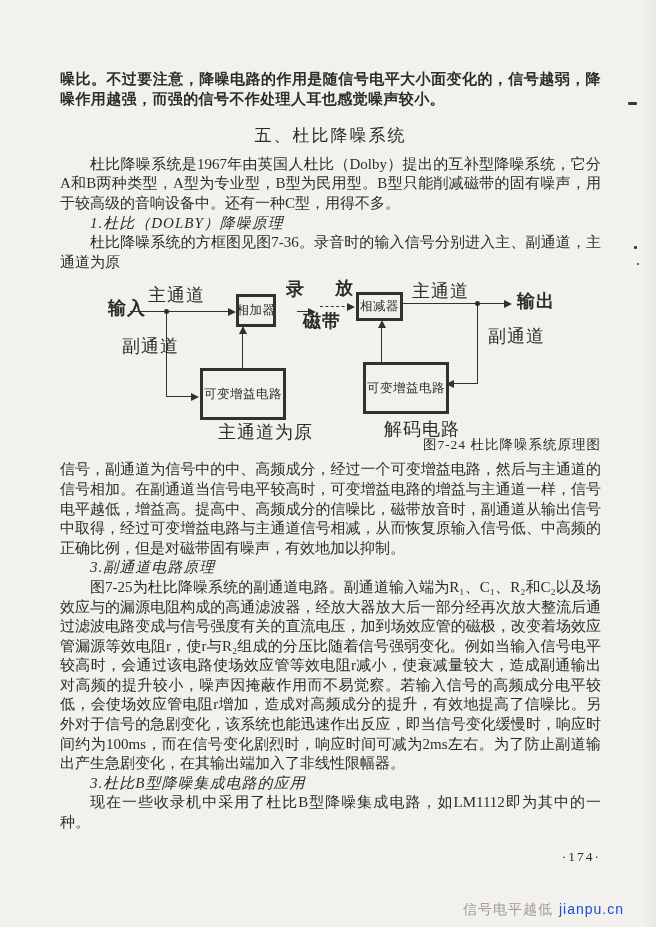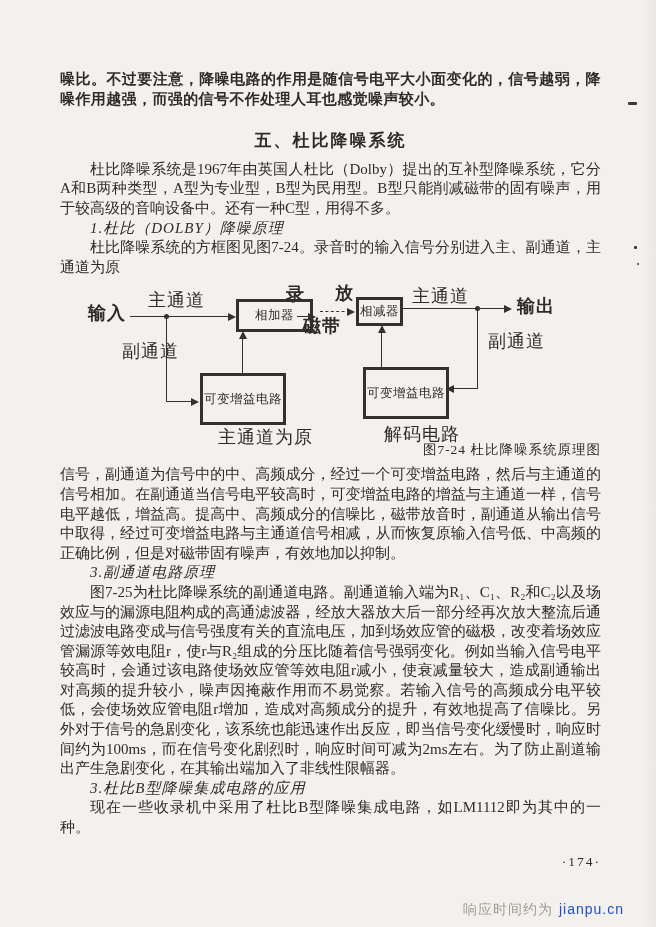--- a/index.html
+++ b/index.html
@@ -17,22 +17,22 @@
     pointer-events:none;
   }
   .text-col{
     position:absolute;left:60px;top:70px;width:541px;
     font-size:15px;line-height:19.6px;text-align:justify;
   }
   .text-col p{margin:0;}
   p.carry{font-weight:bold;letter-spacing:.4px;}
   .indent{text-indent:2em;}
   h2.sec{
-    margin:22px 0 9px;text-align:center;
-    font-size:17px;font-weight:bold;letter-spacing:2px;
+    margin:17px 0 9px;text-align:center;
+    font-size:17px;font-weight:normal;letter-spacing:2px;
   }
   .subhead{
     text-indent:2em;font-style:italic;letter-spacing:1px;
     margin:0;
   }
   
   .figure{position:relative;height:174px;margin:10px 0 4px;}
   .fig-label{position:absolute;font-size:18px;line-height:13px;white-space:nowrap;letter-spacing:1px;}
   .fig-label.b{font-weight:bold;}
   .dbox{
@@ -66,35 +66,35 @@
   <div class="text-col">
 
     <p class="carry">噪比。不过要注意，降噪电路的作用是随信号电平大小面变化的，信号越弱，降噪作用越强，而强的信号不作处理人耳也感觉噪声较小。</p>
 
     <h2 class="sec">五、杜比降噪系统</h2>
 
     <p class="indent">杜比降噪系统是1967年由英国人杜比（Dolby）提出的互补型降噪系统，它分A和B两种类型，A型为专业型，B型为民用型。B型只能削减磁带的固有噪声，用于较高级的音响设备中。还有一种C型，用得不多。</p>
 
     <p class="subhead">1.杜比（DOLBY）降噪原理</p>
 
-    <p class="indent">杜比降噪系统的方框图见图7-24。录音时的输入信号分别进入主、副通道，主通道为原</p>
+    <p class="indent">杜比降噪系统的方框图见图7-36。录音时的输入信号分别进入主、副通道，主通道为原</p>
 
     <div class="figure">
 
-      <span class="fig-label b" style="left:28px;top:20px;">输入</span>
+      <span class="fig-label b" style="left:48px;top:20px;">输入</span>
       <span class="fig-label" style="left:88px;top:7px;">主通道</span>
       <div class="hline" style="left:70px;top:29px;width:100px;"></div>
       <div class="arr-r" style="left:168px;top:25.5px;"></div>
       <div class="dot" style="left:104px;top:27px;"></div>
       <div class="vline" style="left:106px;top:30px;height:85px;"></div>
       <span class="fig-label" style="left:62px;top:58px;">副通道</span>
       <div class="hline" style="left:107px;top:114px;width:27px;"></div>
       <div class="arr-r" style="left:131px;top:110.5px;"></div>
 
-      <div class="dbox" style="left:176px;top:12px;width:77px;height:33px;">
+      <div class="dbox" style="left:176px;top:12px;width:40px;height:33px;">
         <span>相加器</span>
       </div>
 
       <div class="hline" style="left:237px;top:29px;width:14px;"></div>
       <div class="arr-r" style="left:248px;top:25.5px;"></div>
       <span class="fig-label b" style="left:226px;top:1px;">录</span>
       <span class="fig-label b" style="left:243px;top:33px;">磁带</span>
       <span class="fig-label b" style="left:275px;top:0px;">放</span>
       <div class="hdash" style="left:260px;top:24px;width:30px;"></div>
       <div class="arr-r" style="left:287px;top:20.5px;"></div>
@@ -142,15 +142,15 @@
 
 
     <div class="pagenum">·174·</div>
   </div>
 
   <div class="speck" style="left:628px;top:102px;width:9px;height:3px;"></div>
   <div class="speck" style="left:634px;top:246px;width:3px;height:3px;"></div>
   <div class="speck" style="left:637px;top:263px;width:2px;height:2px;"></div>
 
   <div class="watermark">
-    <span class="wm-name">响应时间约为</span><span class="wm-url">jianpu.cn</span>
+    <span class="wm-name">信号电平越低</span><span class="wm-url">jianpu.cn</span>
   </div>
 </div>
 
 </body></html>

